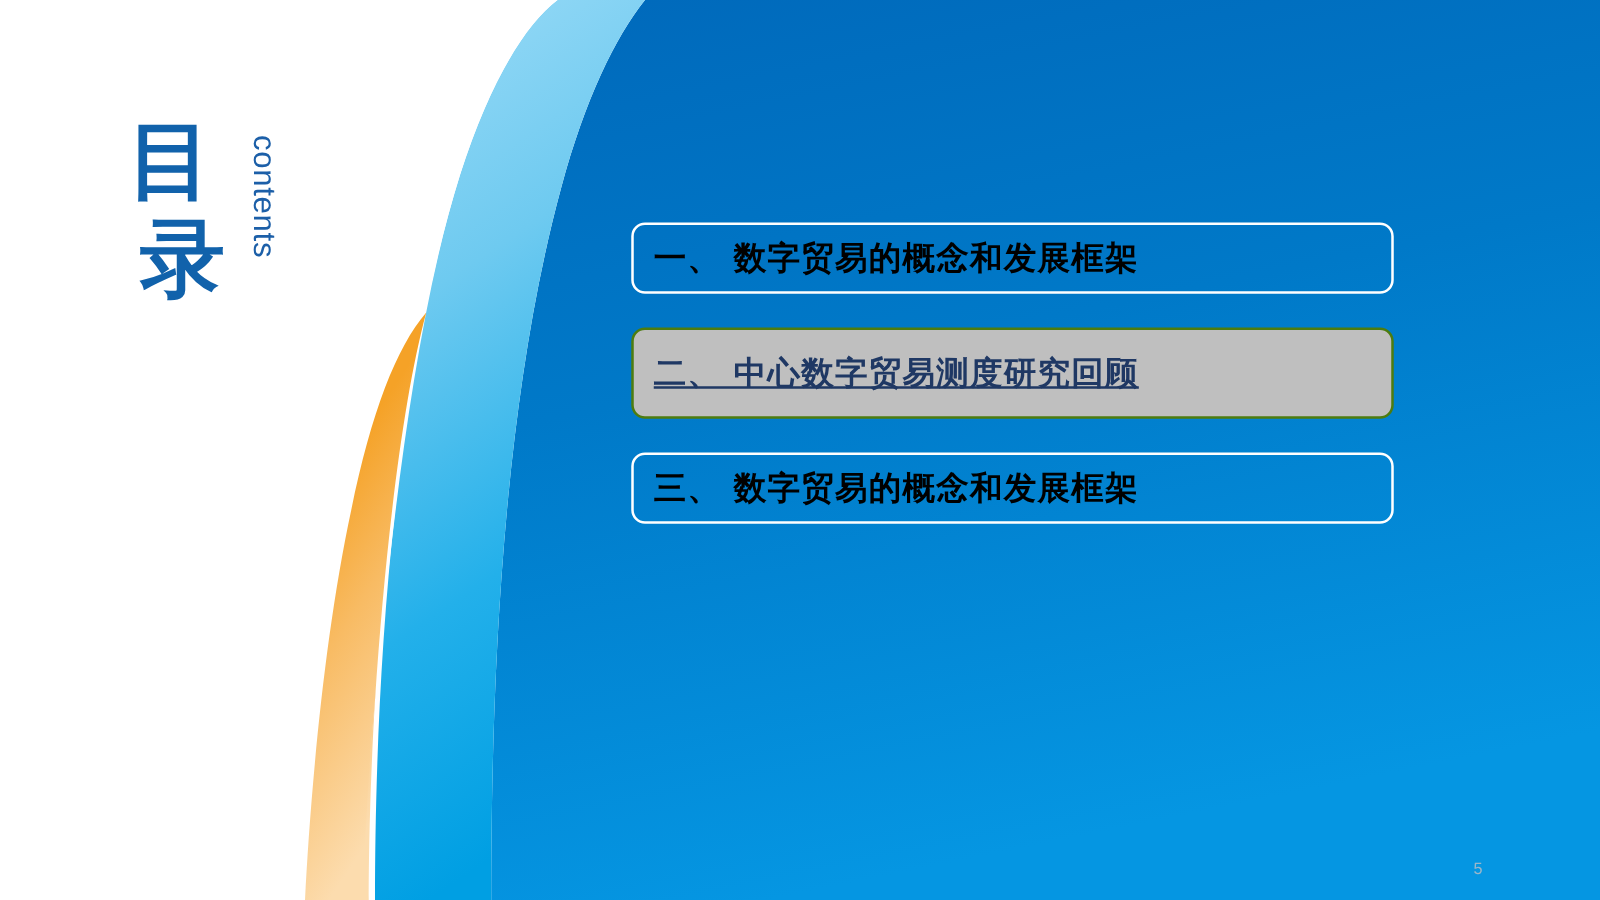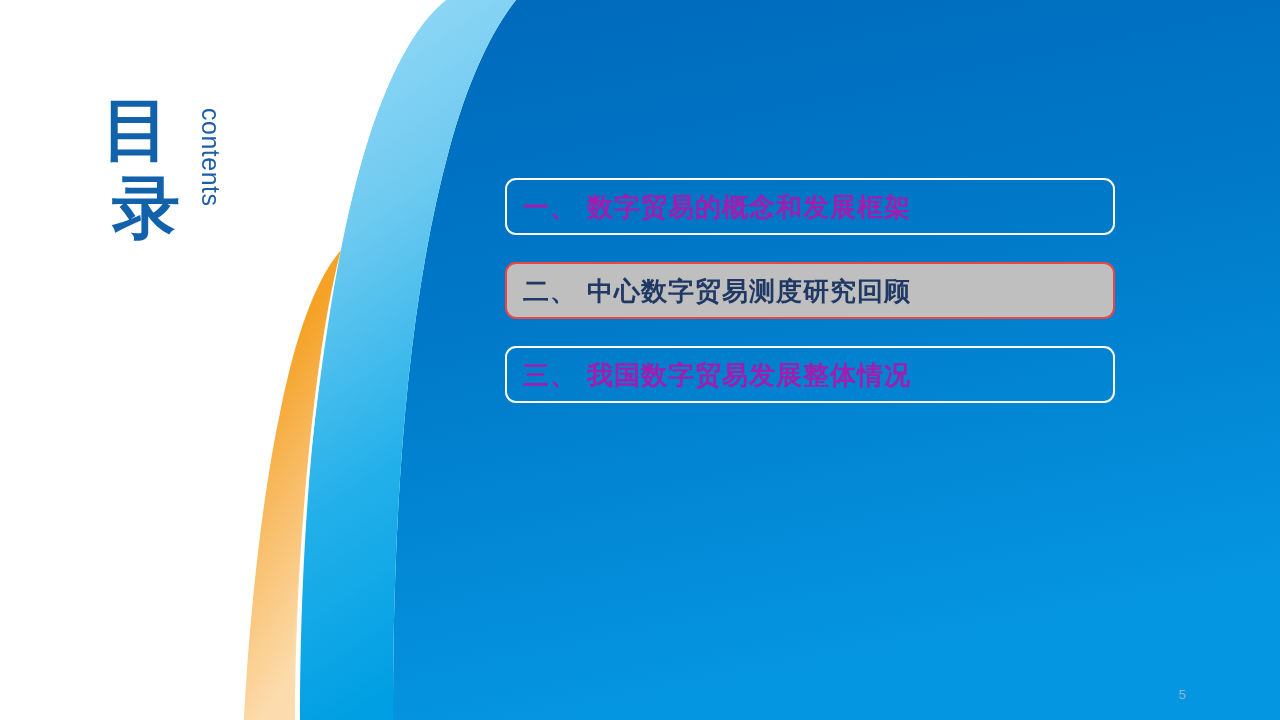--- a/index.html
+++ b/index.html
@@ -74,27 +74,28 @@
     display: flex;
     align-items: center;
     padding-left: 16px;
     margin-bottom: 27px;
     letter-spacing: 1px;
   }
   .menu-item.style-outline {
     height: 57px;
     border: 2px solid #ffffff;
     background: transparent;
-    color: #a21caf;
+    color: #000000;
   }
   .menu-item.style-filled {
-    height: 57px;
-    border: 2px solid #ef4444;
+    height: 73px;
+    border: 2px solid #4d7c0f;
     background: #bfbfbf;
     color: #1f3864;
+    text-decoration: underline;
   }
   .menu-label {
     font-size: 26px;
     font-weight: 700;
     font-family: "DejaVu Sans", "Liberation Sans", sans-serif;
     white-space: nowrap;
     line-height: 1;
   }
 
   
@@ -175,21 +176,21 @@
 
     <div class="menu-item style-outline">
       <span class="menu-label">一、 数字贸易的概念和发展框架</span>
     </div>
 
     <div class="menu-item style-filled">
       <span class="menu-label">二、 中心数字贸易测度研究回顾</span>
     </div>
 
     <div class="menu-item style-outline">
-      <span class="menu-label">三、 我国数字贸易发展整体情况</span>
+      <span class="menu-label">三、 数字贸易的概念和发展框架</span>
     </div>
 
 
   </div>
 
   <div id="page-number">5</div>
 
 </div>
 
 </body></html>

